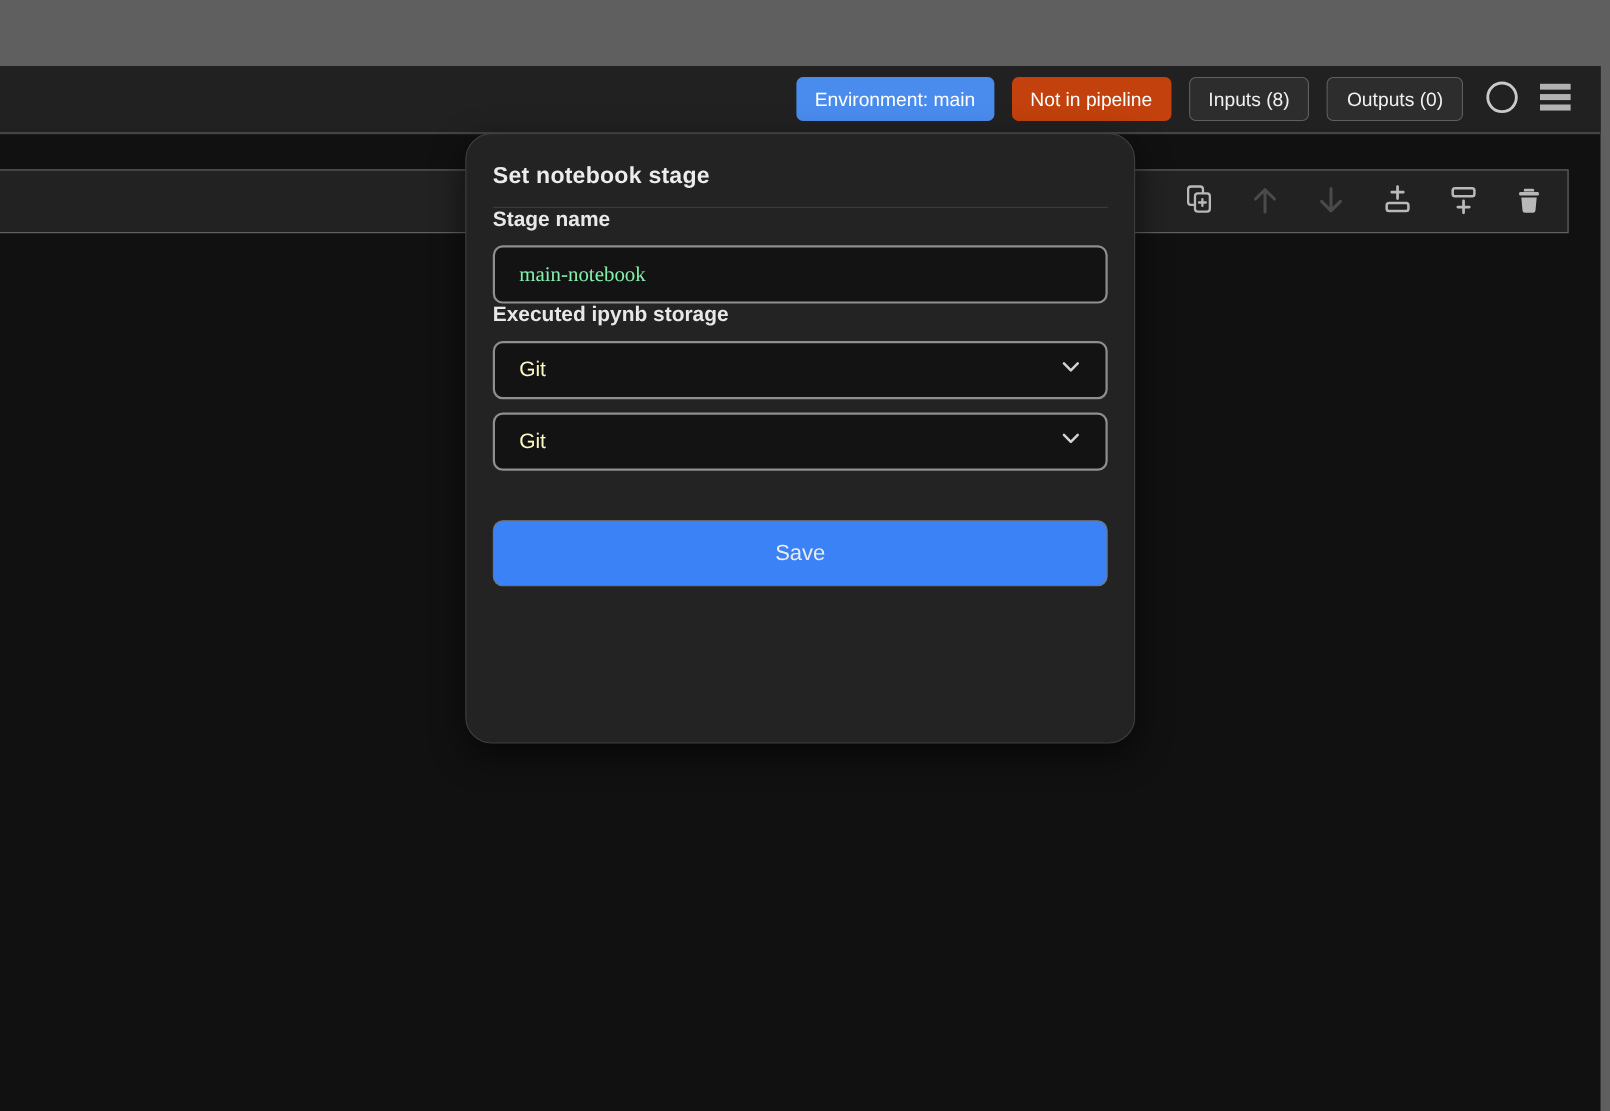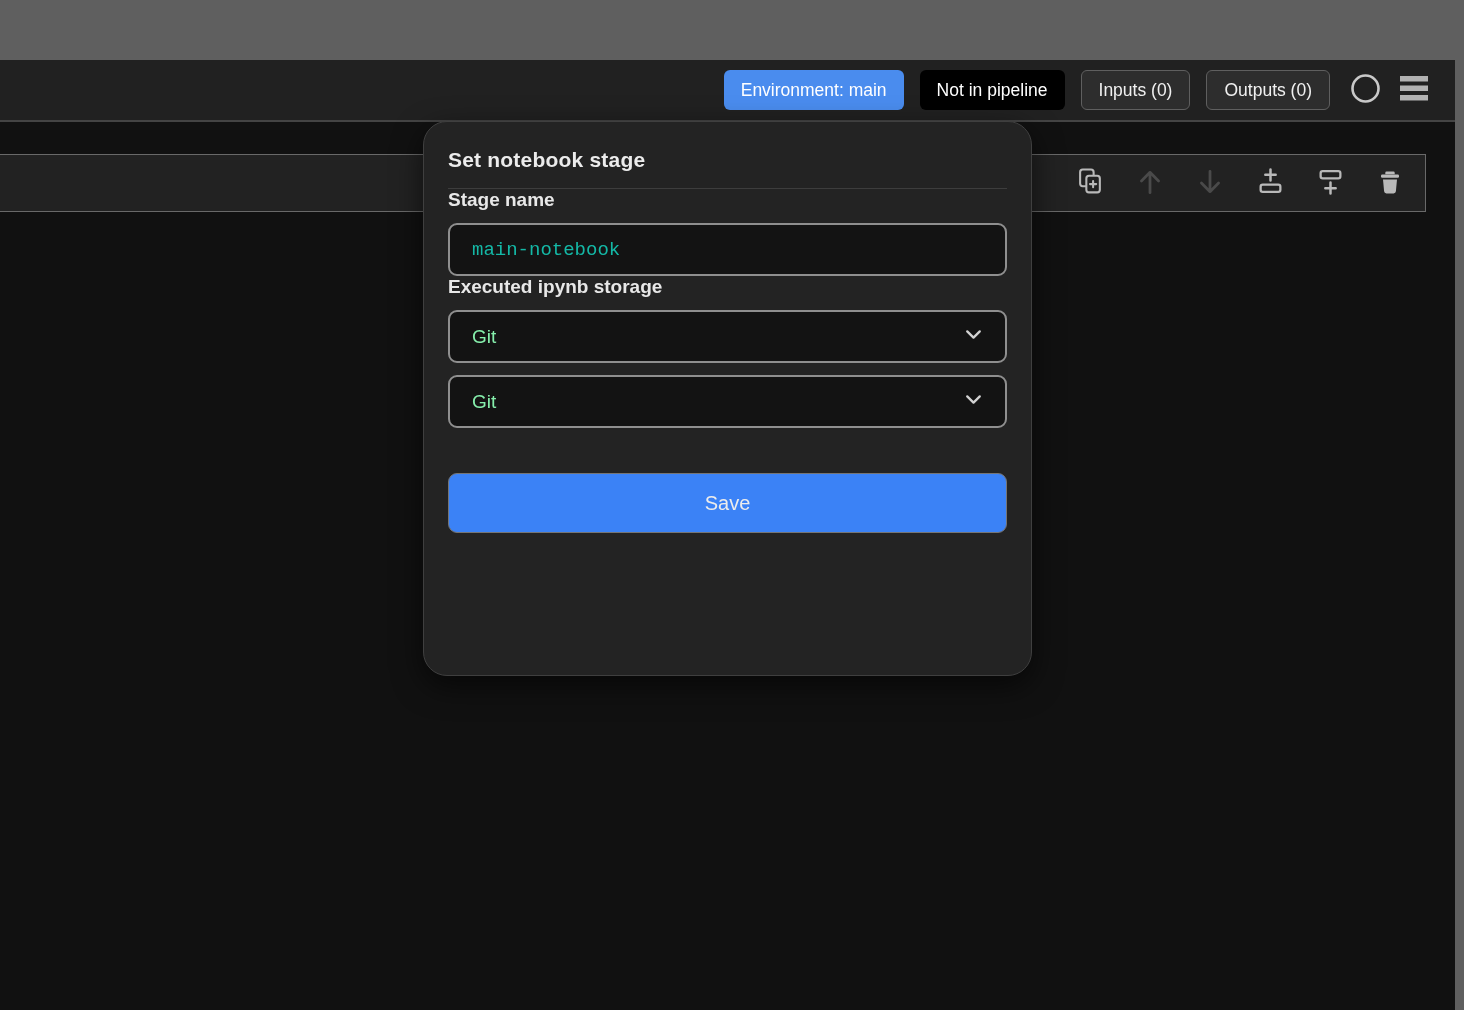--- a/index.html
+++ b/index.html
@@ -125,34 +125,34 @@
     font-weight: 700;
     color: #e8e8e8;
   }
   .text-input {
     margin-top: 12px;
     width: 100%;
     height: 53px;
     background: #131313;
     border: 2px solid #8f8f8f;
     border-radius: 9px;
-    color: #14b8a6;
-    font-family: Liberation Mono, monospace;
+    color: #86efac;
+    font-family: Liberation Serif, serif;
     font-size: 19px;
     padding: 0 22px;
     outline: none;
   }
   .select-box {
     margin-top: 12px;
     width: 100%;
     height: 53px;
     background: #131313;
     border: 2px solid #8f8f8f;
     border-radius: 9px;
-    color: #86efac;
+    color: #fef9c3;
     font-size: 19px;
     padding: 0 20px 0 22px;
     display: flex;
     align-items: center;
     justify-content: space-between;
     cursor: pointer;
   }
   .save-btn {
     margin-top: 45px;
     width: 100%;
@@ -169,22 +169,22 @@
 </head>
 <body>
 
 <div class="page">
 
   <div class="topbar"></div>
   <div class="right-strip"></div>
 
   <div class="header">
     <button class="hbtn env" style="background: rgb(74, 140, 238);">Environment: main</button>
-    <button class="hbtn pipe" style="background: #000000;">Not in pipeline</button>
-    <button class="hbtn dark">Inputs (0)</button>
+    <button class="hbtn pipe" style="background: #c2410c;">Not in pipeline</button>
+    <button class="hbtn dark">Inputs (8)</button>
     <button class="hbtn dark">Outputs (0)</button>
     <button class="kernel-indicator">
       <span>
         <svg width="31" height="31" viewBox="0 0 31 31">
           <circle cx="15.5" cy="15.5" r="13" fill="none" stroke="#c9c9c9" stroke-width="2.6"></circle>
         </svg>
       </span>
     </button>
     <button class="menu-btn">
       <span>

